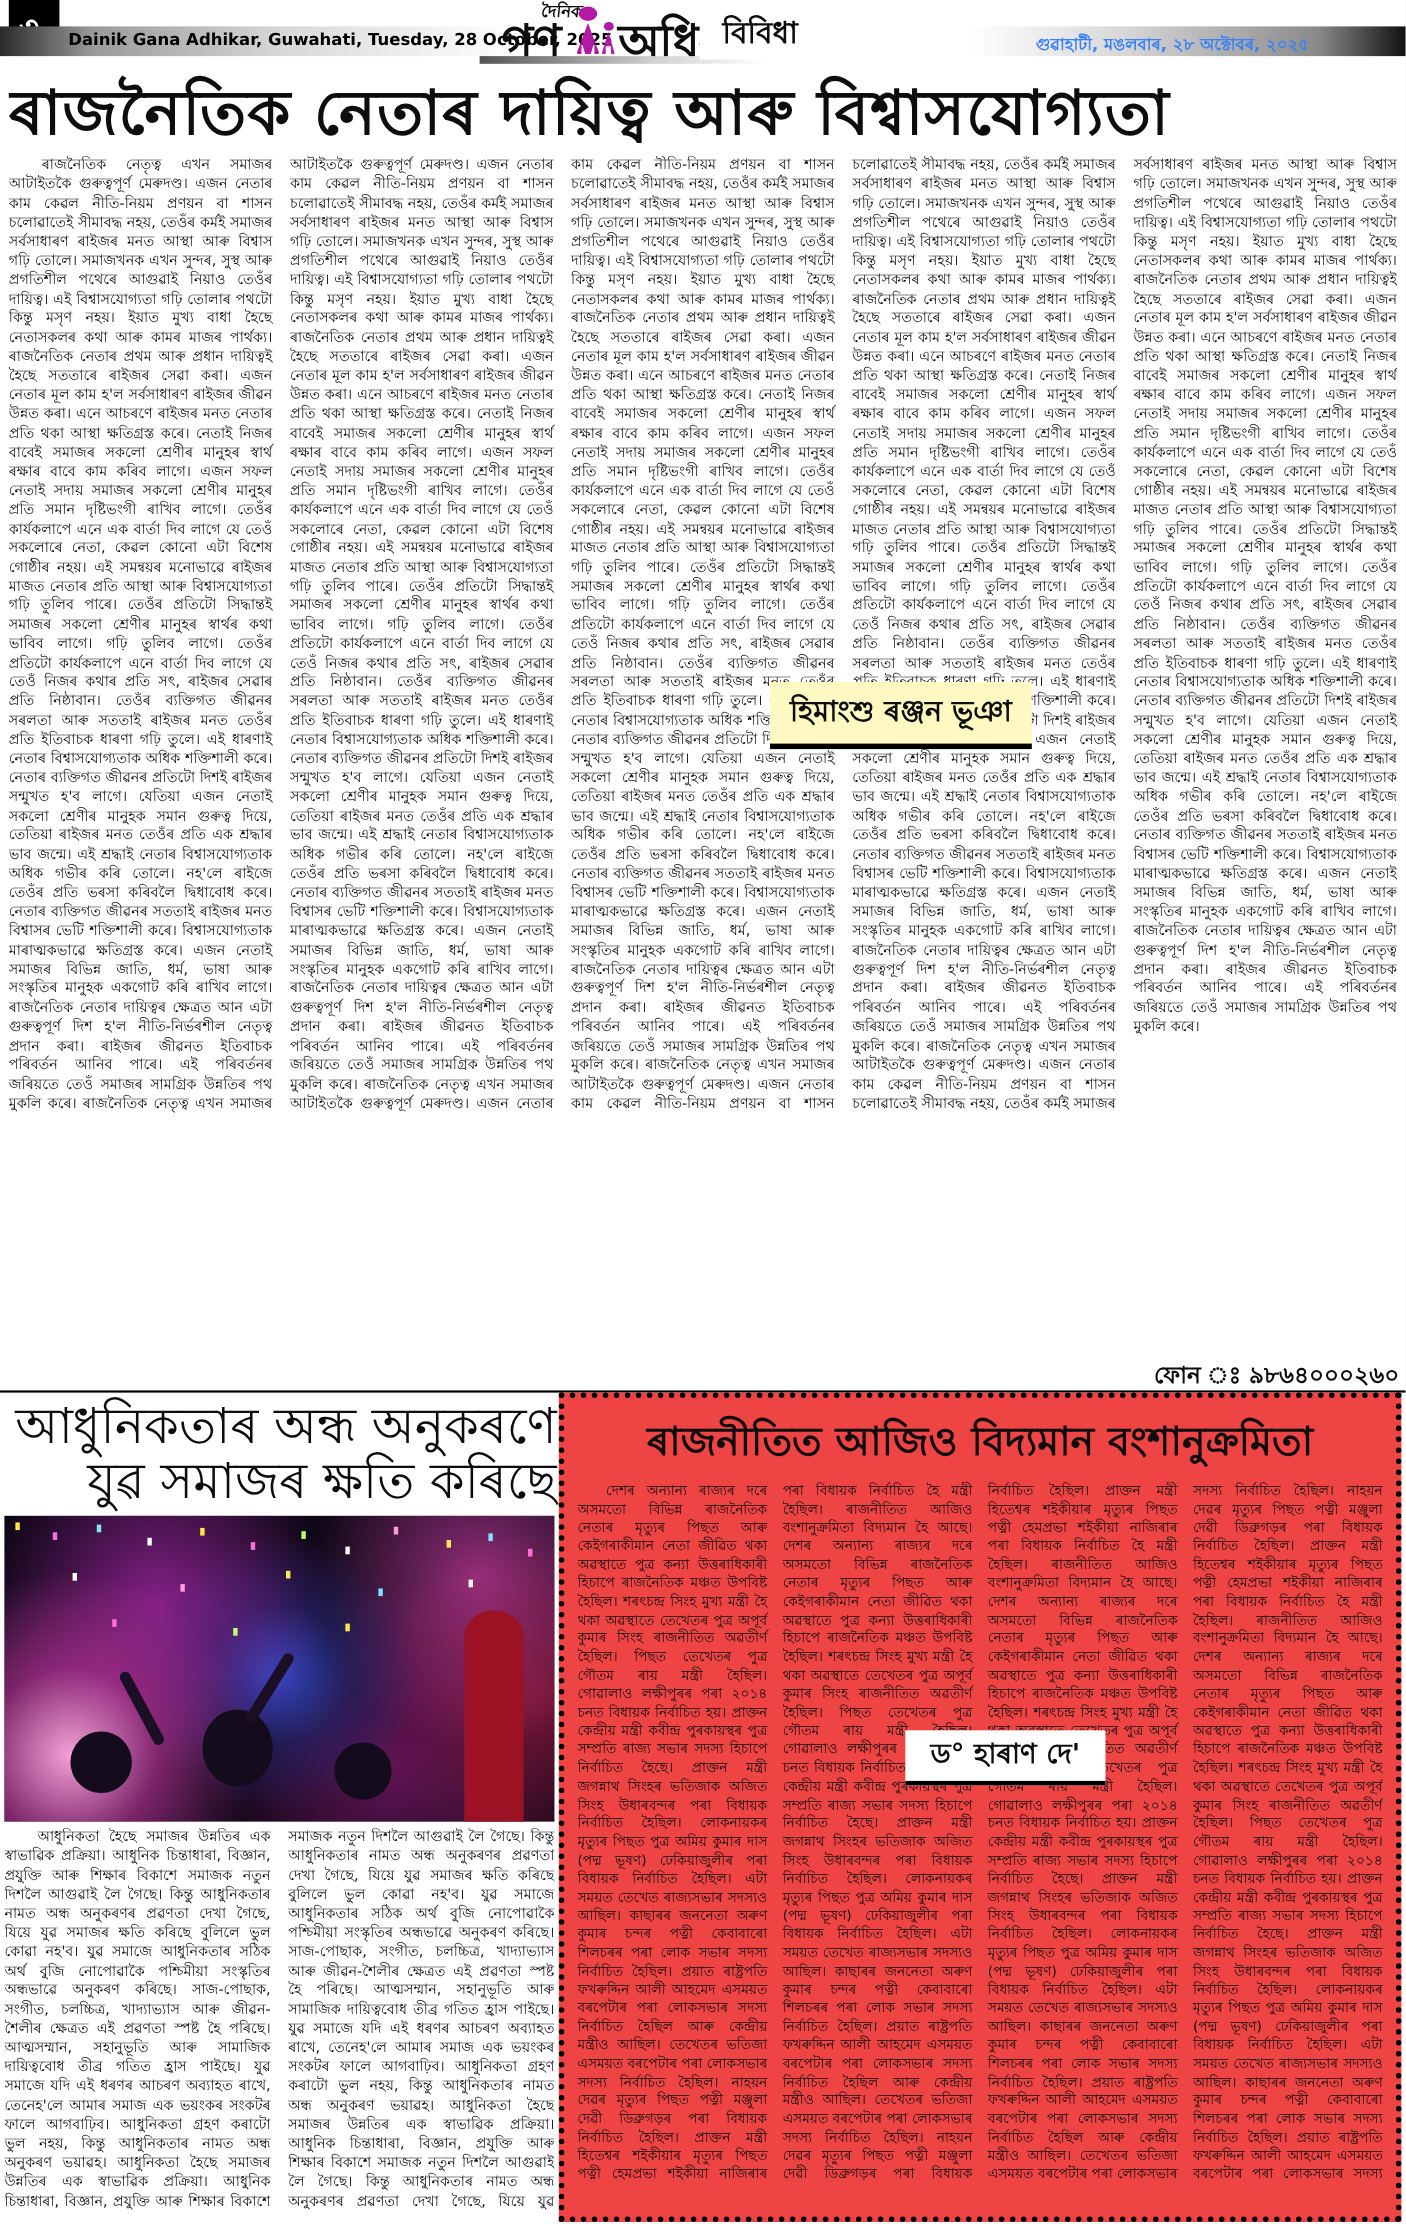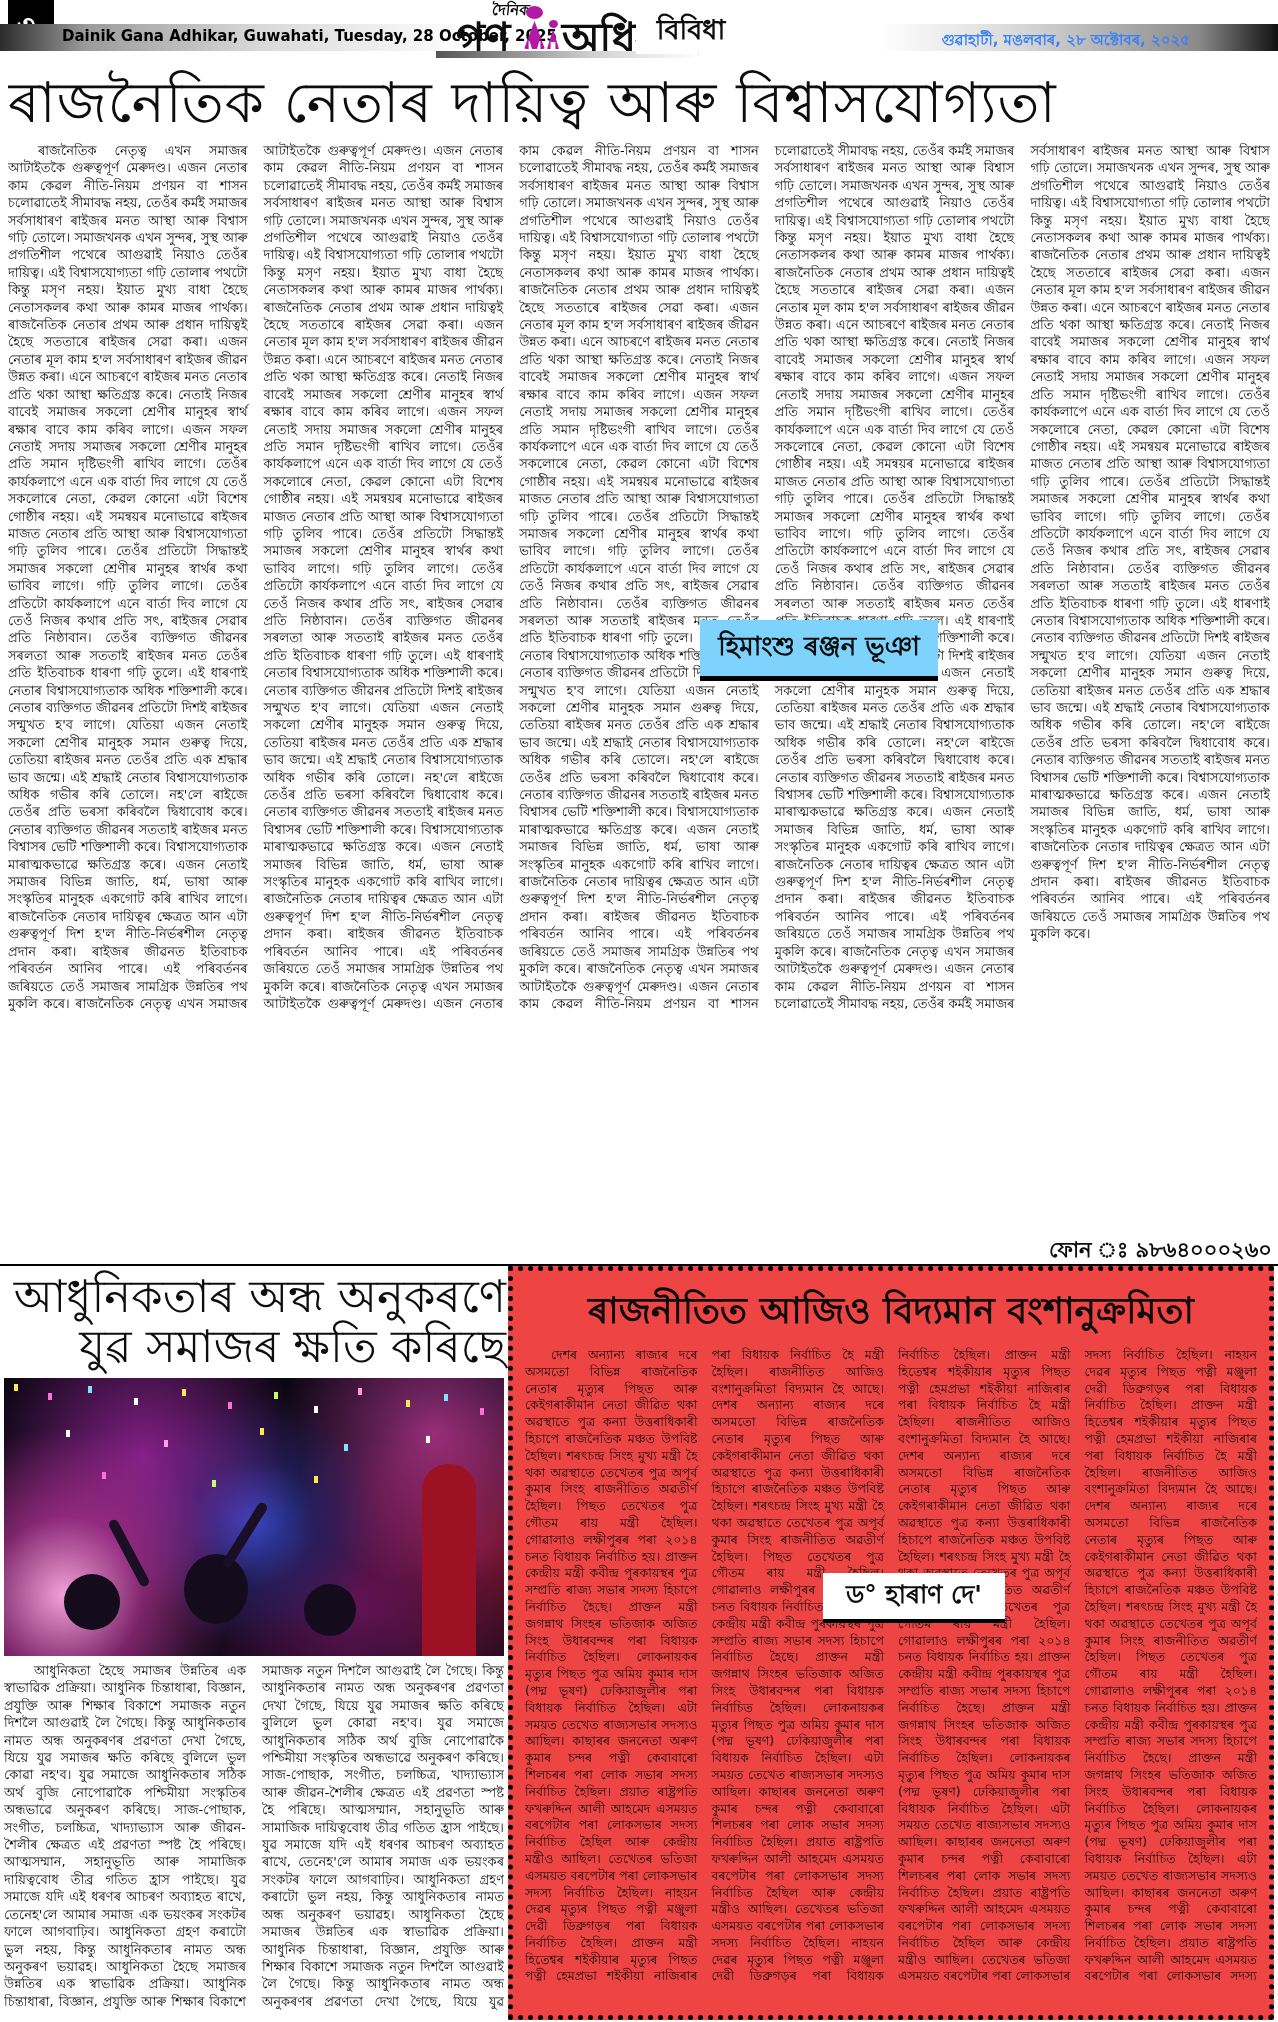--- a/index.html
+++ b/index.html
@@ -27,25 +27,25 @@
   .logo .head2{position:absolute;left:27px;top:14px;width:9px;height:8px;border-radius:50%;background:var(--brand);}
   .logo .body2{position:absolute;left:25px;top:23px;width:12px;height:20px;
     clip-path:polygon(50% 0,100% 100%,70% 100%,70% 65%,30% 65%,30% 100%,0 100%);background:var(--brand);}
   .section-box{position:absolute;left:636px;top:8px;width:110px;height:46px;background:#fff;
     display:flex;align-items:center;justify-content:center;font-size:27px;font-weight:bold;}
   .banner-right{position:absolute;left:880px;top:24px;width:398px;height:27px;
     background:linear-gradient(to right,#ffffff 0%,#d8d8d8 35%,#8a8a8a 80%,#111 100%);}
   .banner-right-text{position:absolute;right:88px;top:28px;font-size:15px;font-weight:bold;color:#3b82f6;white-space:nowrap;}
   
   .main-headline{position:absolute;left:8px;top:60px;width:1262px;height:74px;
-    font-size:56px;font-weight:normal;letter-spacing:1px;white-space:nowrap;overflow:hidden;}
+    font-size:56px;font-weight:bold;letter-spacing:1px;white-space:nowrap;overflow:hidden;}
   
   .main-cols{position:absolute;left:8px;top:142px;width:1262px;height:1120px;overflow:hidden;
     column-count:5;column-gap:16px;text-align:justify;font-size:13px;line-height:17.4px;text-indent:30px;}
-  .byline-box{position:absolute;left:700px;top:620px;width:238px;height:56px;background:#7dd3fc;
+  .byline-box{position:absolute;left:700px;top:620px;width:238px;height:56px;background:#fef9c3;
     border-bottom:5px solid #000;display:flex;align-items:center;justify-content:center;
     font-size:26px;font-weight:bold;white-space:nowrap;}
   .phone-line{position:absolute;left:1018px;top:1234px;width:254px;height:30px;background:#fff;
     font-size:21px;font-weight:bold;text-align:right;}
   .section-divider{position:absolute;left:0;top:1264px;width:1278px;height:2px;background:#000;}
   
   .bl-headline{position:absolute;left:0;top:1272px;width:506px;text-align:right;
     font-size:45px;line-height:50px;font-weight:normal;letter-spacing:0px;}
   .photo{position:absolute;left:4px;top:1378px;width:500px;height:278px;background:
     radial-gradient(circle at 12% 78%, rgba(255,170,225,.95), rgba(215,60,175,.55) 16%, transparent 34%),

